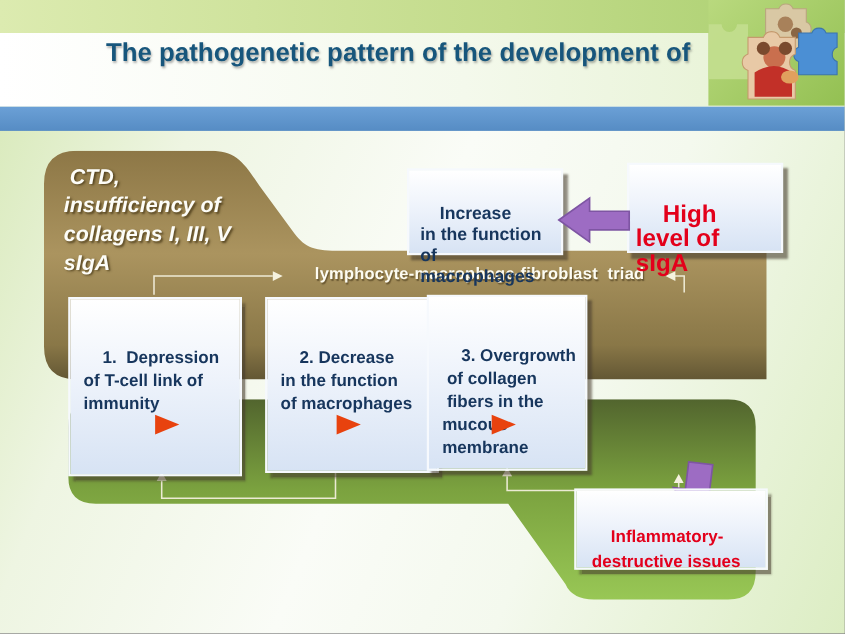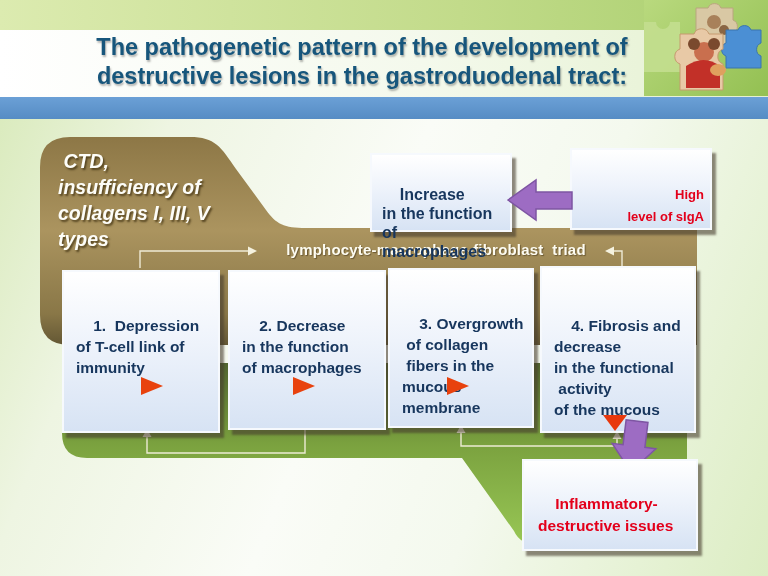--- a/index.html
+++ b/index.html
@@ -32,21 +32,21 @@
     color:#fdfcf2;font-weight:bold;font-size:15px;letter-spacing:.2px;
     white-space:pre-wrap;text-shadow:1px 1px 1px rgba(70,55,25,.6);
   }
   .card{
     position:absolute;background:linear-gradient(180deg,#ffffff 0%,#eef3fb 45%,#d7e3f4 100%);
     border:2px solid #f6f9fd;box-shadow:4px 5px 2px rgba(70,60,45,.6);
     box-sizing:border-box;white-space:pre-wrap;font-weight:bold;
   }
   .pbox{color:#17365d;font-size:15.5px;line-height:21px;padding:22px 8px 8px 12px;}
   .tbox{color:#17365d;font-size:16px;line-height:19px;padding:11px 6px 6px 10px;}
-  .alertbox{color:#e3001b;font-size:13px;line-height:22px;padding:12px 6px 6px 6px;text-align:right;}
+  .alertbox{color:#e3001b;font-size:22px;line-height:22px;padding:12px 6px 6px 6px;text-align:left;}
   .outbox{color:#e3001b;font-size:15.5px;line-height:22px;padding:10px 6px 6px 14px;}
   .overlay{position:absolute;left:0;top:0;width:768px;height:576px;pointer-events:none;}
 </style>
 </head>
 <body>
 
 <div class="slide">
 
   <div class="top-strip"></div>
   <div class="title-band"></div>
@@ -63,21 +63,20 @@
       <circle cx="60" cy="52" r="10" fill="#c96f4e"></circle>
       <path d="M42,66 q18,-12 34,0 v22 h-34 z" fill="#c23028"></path>
       <circle cx="50" cy="44" r="6" fill="#7a4a2e"></circle>
         <circle cx="70" cy="44" r="6" fill="#7a4a2e"></circle>
       <ellipse cx="74" cy="70" rx="8" ry="6" fill="#e0a05e"></ellipse>
     </svg>
   </div>
 
   <div class="title">
     <div>The pathogenetic pattern of the development of</div>
-    <div>destructive lesions in the gastroduodenal tract:</div>
   </div>
 
   <svg class="blob" style="left:40px;top:137px;" width="657" height="208" viewBox="0 0 657 208">
     <defs>
       <linearGradient id="brg" x1="0" y1="0" x2="0" y2="1">
         <stop offset="0%" stop-color="#8d7746"></stop>
           <stop offset="45%" stop-color="#ab945f"></stop>
         <stop offset="85%" stop-color="#897747"></stop>
           <stop offset="100%" stop-color="#635734"></stop>
       </linearGradient>
@@ -92,21 +91,21 @@
           <stop offset="45%" stop-color="#7ba23f"></stop>
         <stop offset="100%" stop-color="#98c755"></stop>
       </linearGradient>
     </defs>
     <path d="M25,0 H600 Q625,0 625,25 V157 Q625,182 600,182 H478 Q458,182 452,168 L400,95 H25 Q0,95 0,70 V25 Q0,0 25,0 Z" fill="url(#grg)"></path>
   </svg>
 
   <div class="ctd-text"> CTD,
 insufficiency of
 collagens I, III, V
-types</div>
+sIgA</div>
   <div class="triad-label">lymphocyte-macrophage-fibroblast  triad</div>
 
   <svg class="overlay">
     <g stroke="#f2efdc" stroke-width="1.4" fill="none" opacity="0.95">
       <path d="M140,268 V251 H248"></path>
       <path d="M610,251 H622 V266"></path>
       <path d="M305,430 V453 H147 V437"></path>
       <path d="M617,439 V446 H461 V433"></path>
     </g>
     <g fill="#f5f2df">
@@ -120,67 +119,57 @@
 
   <div class="card pbox" style="left:62px;top:270px;width:158px;height:163px;">
     <span>1.  Depression
 of T-cell link of
 immunity</span>
     <svg style="position:absolute;left:76px;top:104px;" width="24" height="20" viewBox="0 0 24 20">
         <polygon points="1,1 23,10 1,19" fill="#e8420e"></polygon>
       </svg>
   </div>
 
-  <div class="card pbox" style="left:228px;top:270px;width:158px;height:160px;">
+  <div class="card pbox" style="left:241px;top:270px;width:158px;height:160px;">
     <span>2. Decrease
 in the function
 of macrophages</span>
     <svg style="position:absolute;left:62px;top:104px;" width="24" height="20" viewBox="0 0 24 20">
         <polygon points="1,1 23,10 1,19" fill="#e8420e"></polygon>
       </svg>
   </div>
 
   <div class="card pbox" style="left:388px;top:268px;width:146px;height:160px;">
     <span>3. Overgrowth
  of collagen
  fibers in the
 mucous
 membrane</span>
     <svg style="position:absolute;left:56px;top:106px;" width="24" height="20" viewBox="0 0 24 20">
         <polygon points="1,1 23,10 1,19" fill="#e8420e"></polygon>
       </svg>
   </div>
 
-  <div class="card pbox" style="left:540px;top:266px;width:156px;height:167px;padding-top:26px;">
-    <span>4. Fibrosis and
-decrease
-in the functional
- activity
-of the mucous</span>
-    <svg style="position:absolute;left:60px;top:146px;" width="26" height="18" viewBox="0 0 26 18">
-        <polygon points="1,1 25,1 13,17" fill="#e8380d"></polygon>
-      </svg>
-  </div>
 
   <div class="card tbox" style="left:370px;top:153px;width:142px;height:79px;">
     <span>Increase
 in the function
 of macrophages</span>
   </div>
 
   <div class="card alertbox" style="left:570px;top:148px;width:142px;height:82px;">
     <span>High
 level of sIgA</span>
   </div>
 
   <svg class="overlay">
     <polygon points="508,200 536,180 536,192 572,192 572,209 536,209 536,220" fill="#9d6cc3" stroke="#7e55a3" stroke-width="1.5"></polygon>
     <g transform="rotate(7 634 446)">
       <polygon points="634,472 612,446 623,446 623,421 645,421 645,446 656,446" fill="#9d6cc3" stroke="#7e55a3" stroke-width="1.5"></polygon>
     </g>
   </svg>
 
-  <div class="card outbox" style="left:522px;top:459px;width:176px;height:92px;">
+  <div class="card outbox" style="left:522px;top:444px;width:176px;height:74px;">
     <span>Inflammatory-
 destructive issues</span>
   </div>
 
 </div>
 
 </body></html>

